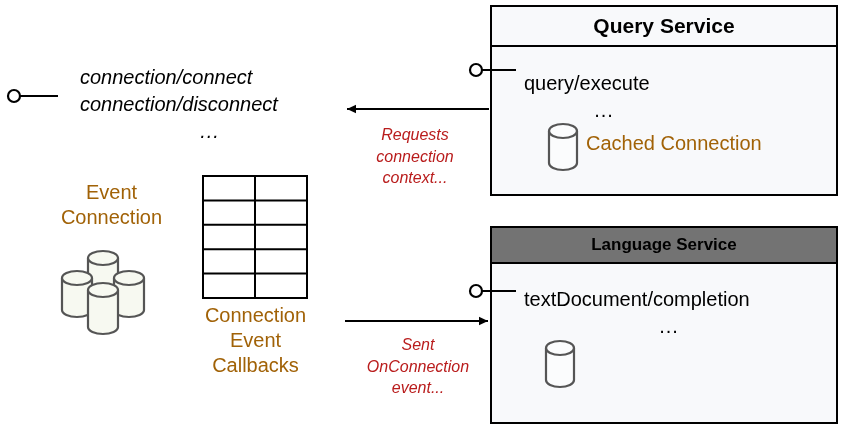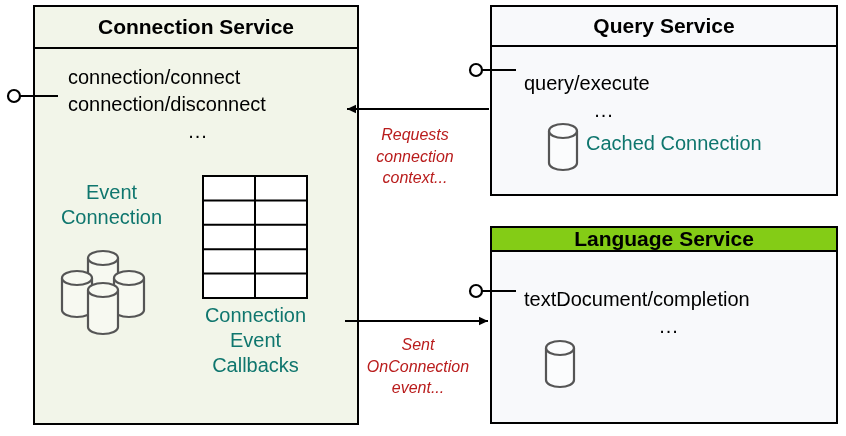--- a/index.html
+++ b/index.html
@@ -73,44 +73,44 @@
   #query-service .box-body { top: 40px; }
 
   #language-service {
     left: 490px;
     top: 226px;
     width: 348px;
     height: 198px;
     background: #f8f9fb;
   }
   #language-service .box-header {
-    height: 24px;
-    font-size: 21px;
-    background: #84cc16;
+    height: 36px;
+    font-size: 17px;
+    background: #737373;
   }
   #language-service .box-body { top: 40px; }
 
   .api-list {
     position: absolute;
     font-size: 20px;
     color: #000000;
     line-height: 1.35;
     white-space: nowrap;
   }
   .api-line { display: block; }
   .ellipsis-line {
     display: block;
     text-align: center;
     letter-spacing: 1px;
   }
 
   .cap-label {
     position: absolute;
     font-size: 20px;
-    color: #0f766e;
+    color: #a16207;
     text-align: center;
     line-height: 1.25;
   }
 
   .edge-label {
     position: absolute;
     font-style: italic;
     font-size: 16px;
     color: #b91c1c;
     text-align: center;
@@ -126,26 +126,22 @@
     height: 436px;
     pointer-events: none;
   }
   .svg-layer * { pointer-events: auto; }
 </style>
 </head>
 <body>
 
 <div id="canvas">
 
-  <div class="box" id="connection-service">
-    <div class="box-header">Connection Service</div>
-    <div class="box-body"></div>
-  </div>
-
-  <div class="api-list" style="left:68px; top:64px; width:290px;">
+
+  <div class="api-list" style="left:80px; top:64px; width:290px;font-style:italic;">
     <span class="api-line">connection/connect</span>
     <span class="api-line">connection/disconnect</span>
     <span class="ellipsis-line" style="width:260px;">...</span>
   </div>
 
   <div class="cap-label" style="left:44px; top:180px; width:135px;">
     <span>Event</span><br>
     <span>Connection</span>
   </div>
 

